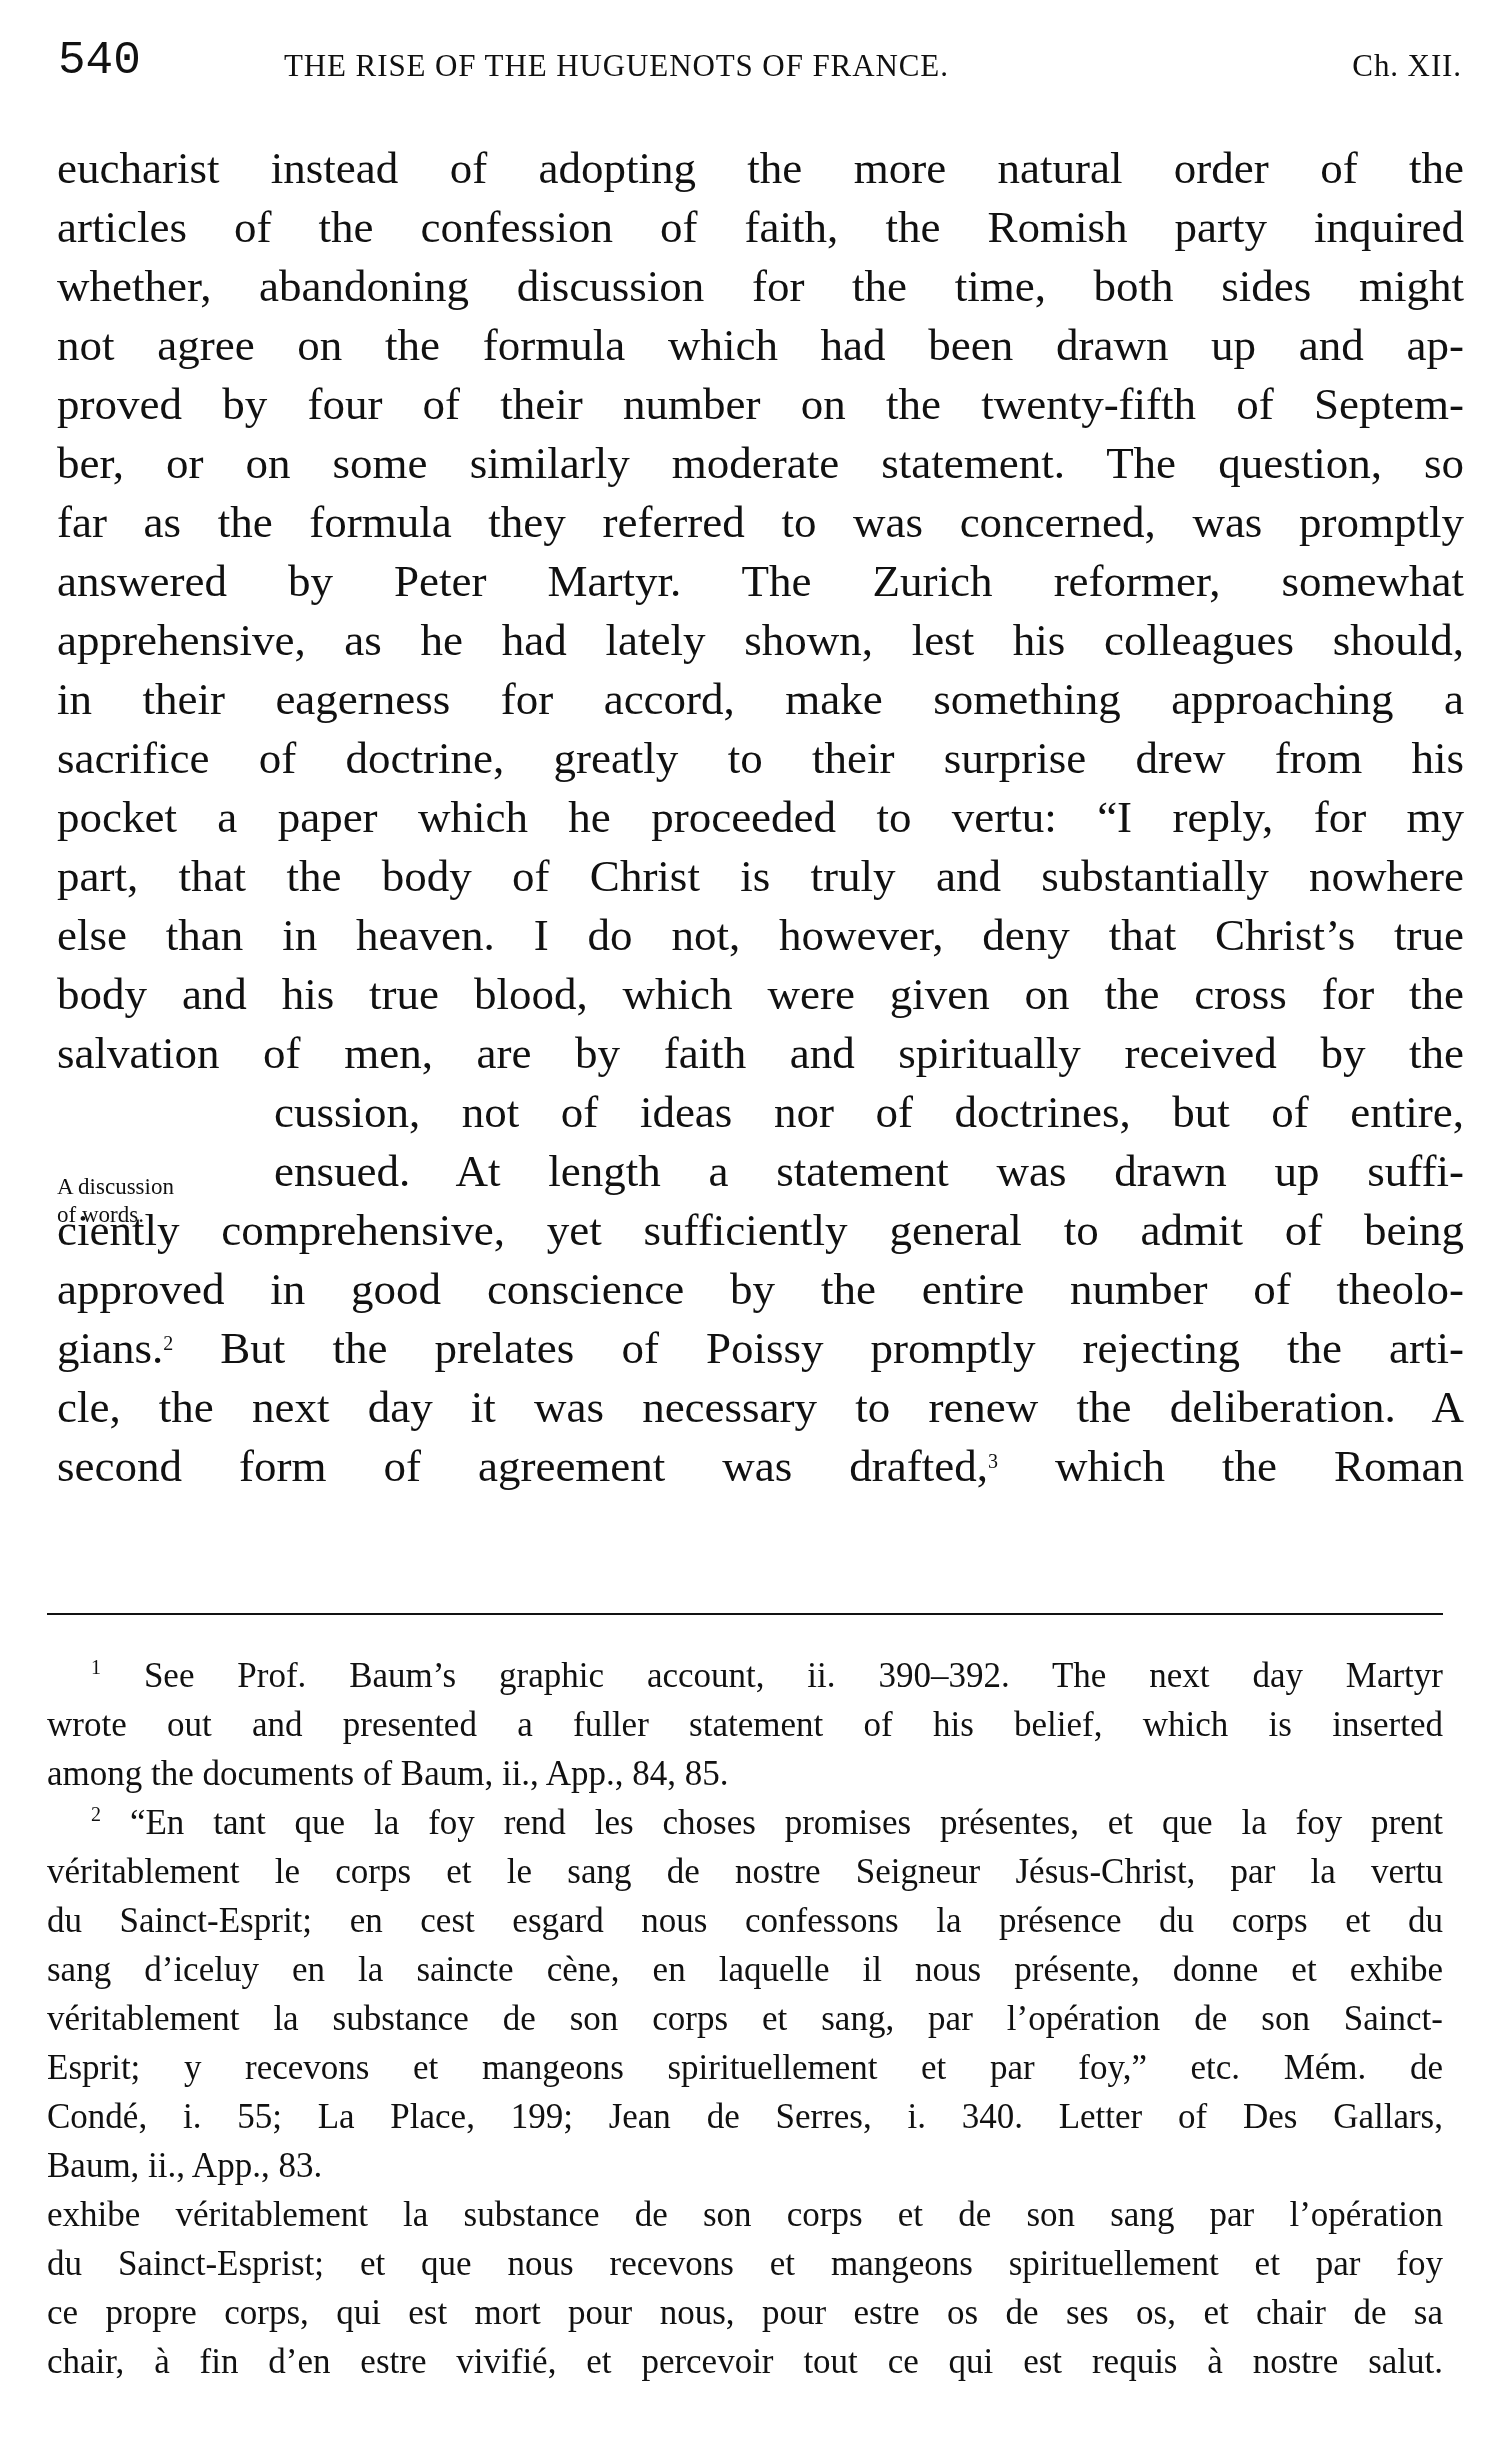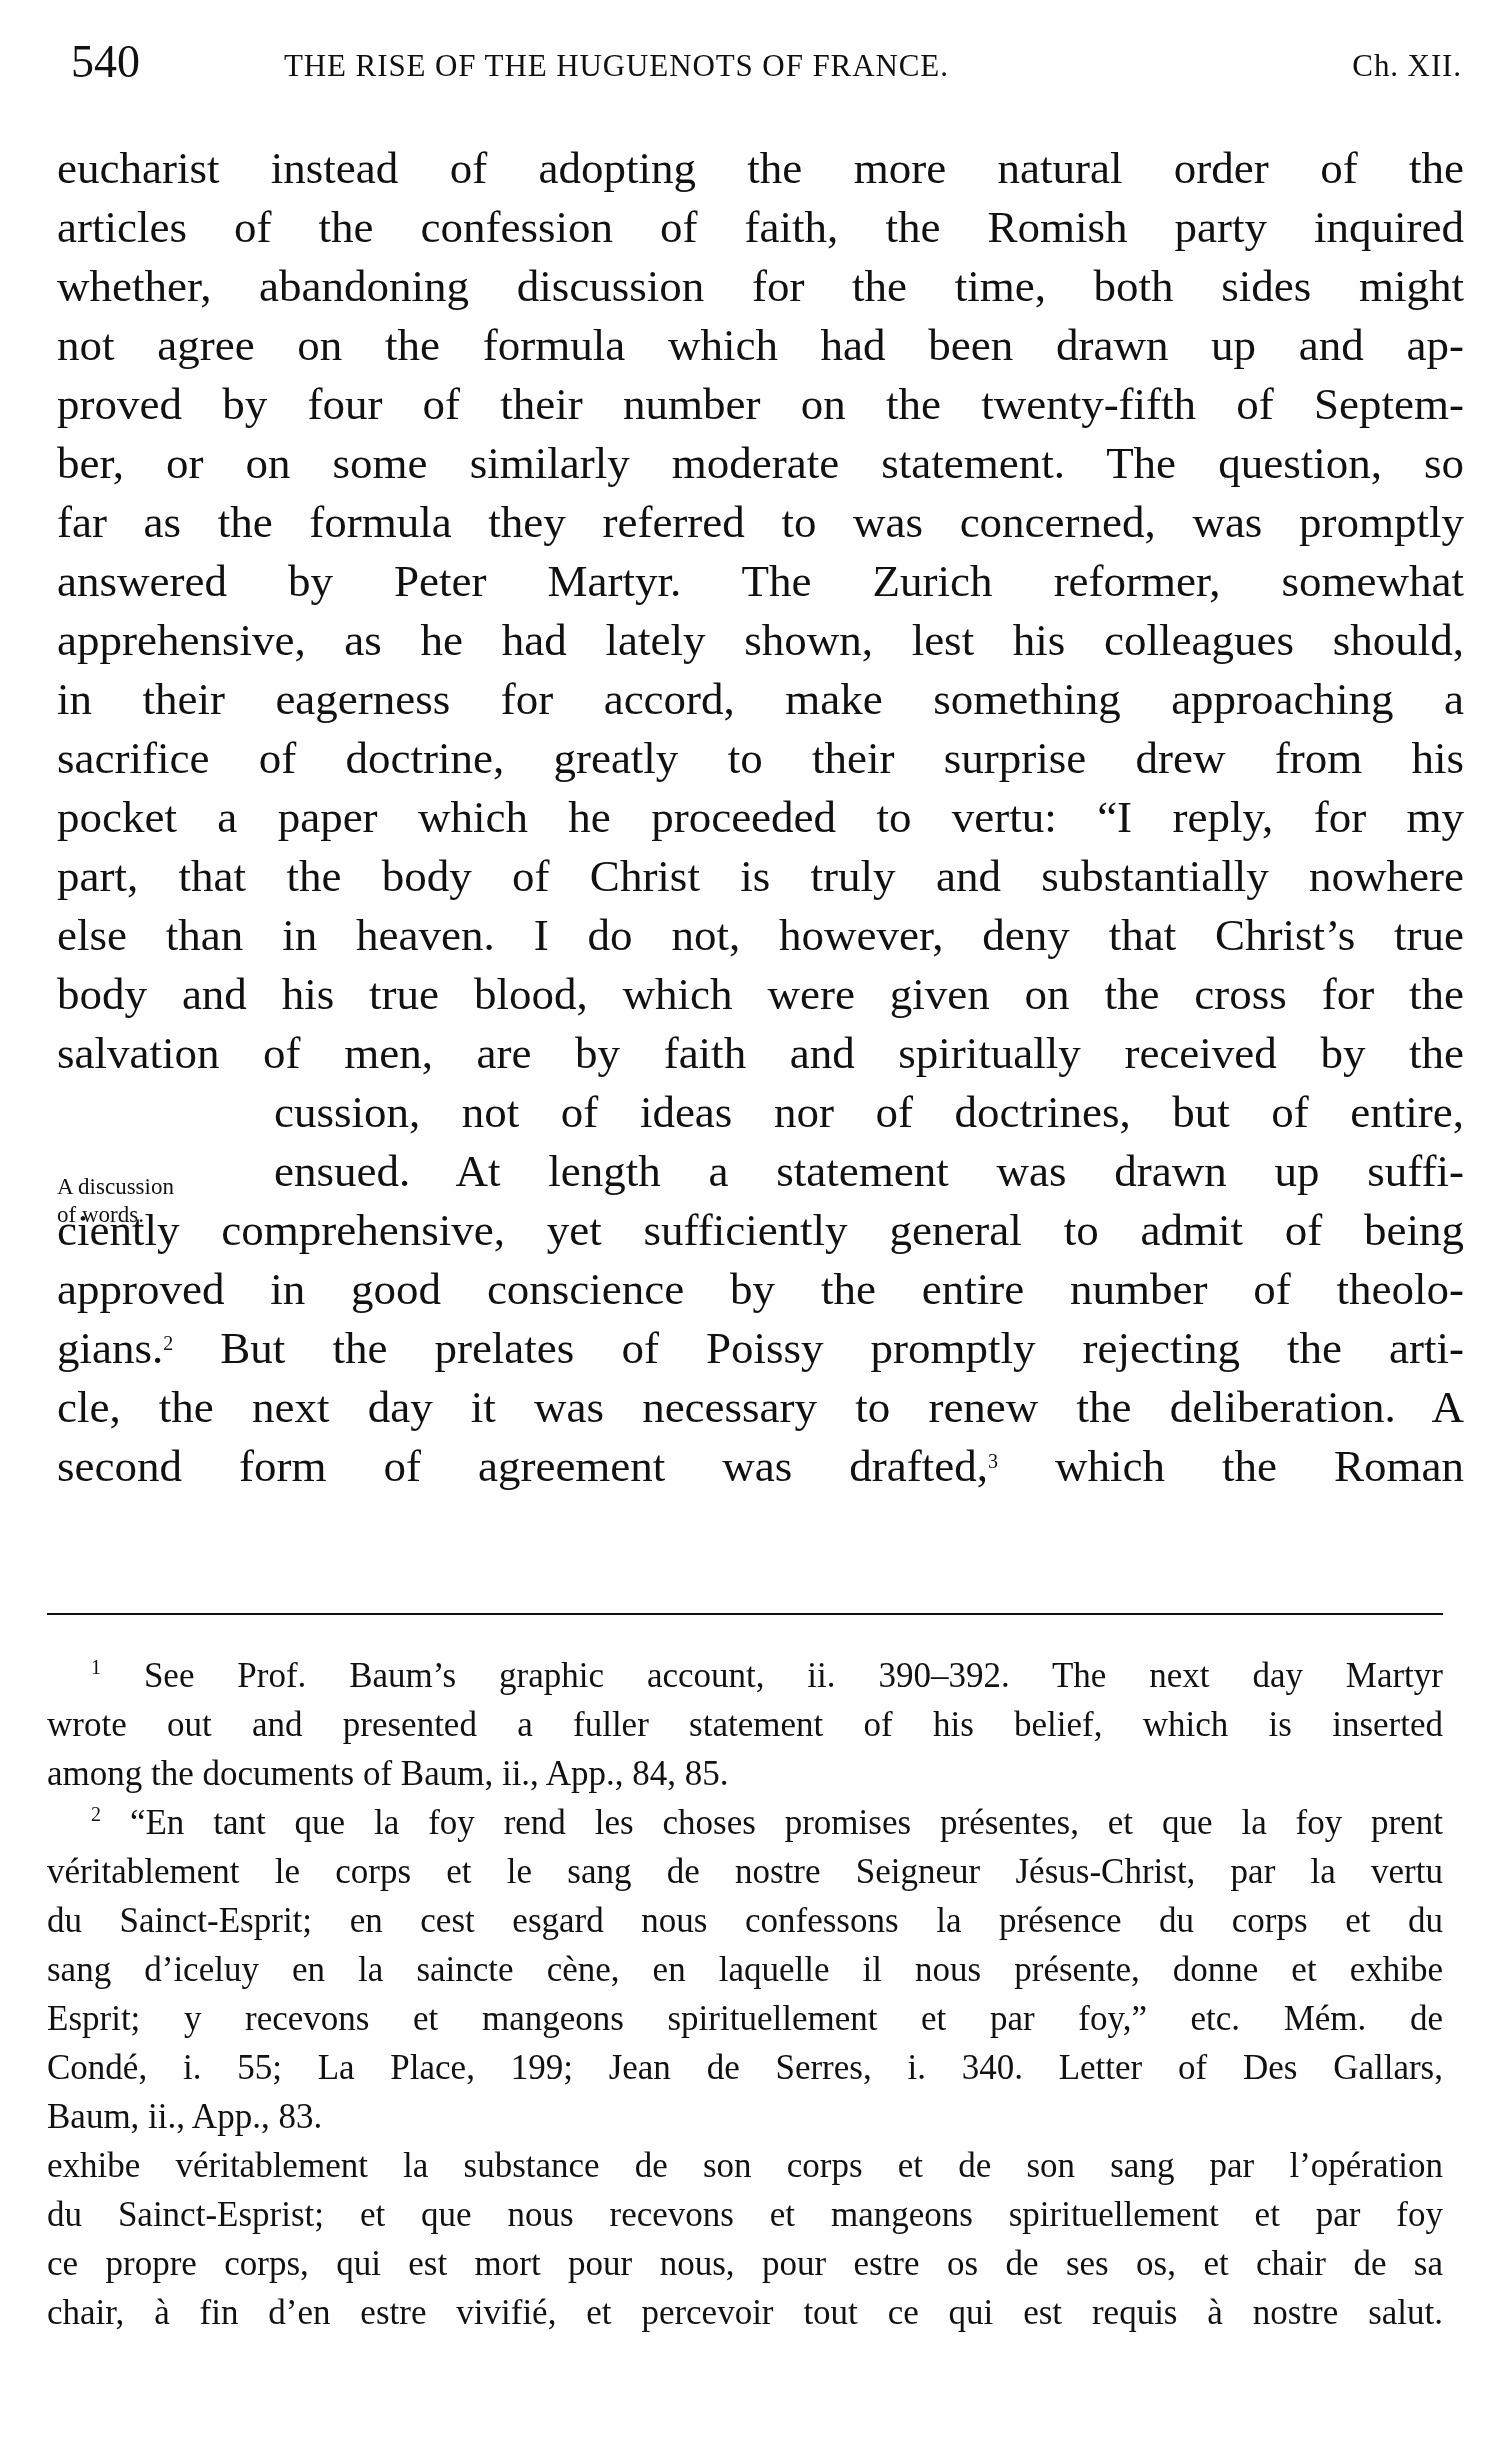--- a/index.html
+++ b/index.html
@@ -1,18 +1,18 @@
 <!DOCTYPE html>
 <html style="font-size:14.6px"><head>
 <meta charset="utf-8">
 <style>
   html, body { margin:0; padding:0; background:#ffffff; }
   body { width:1494px; height:2462px; position:relative; overflow:hidden; color:#111; font-family:"DejaVu Serif", "Liberation Serif", serif; }
   .header { position:absolute; top:35px; left:55px; width:1407px; height:55px; font-family:"Liberation Serif", serif; }
-  .pnum { position:absolute; left:16px; top:0; font-size:46px; }
+  .pnum { position:absolute; left:3px; top:0; font-size:46px;font-family:Liberation Mono, monospace; }
   .rtitle { position:absolute; left:229px; top:12.8px; font-size:31px; letter-spacing:0.9px; }
   .chap { position:absolute; right:0; top:12.8px; font-size:31px; letter-spacing:0.9px; }
   .body-text { position:absolute; left:57px; top:139px; width:1407px; }
   .line { height:59px; font-family:"Liberation Serif", serif; font-size:45px; line-height:59px; white-space:nowrap; text-align:justify; text-align-last:justify; }
   .line.indent { padding-left:217px; }
   .margin-note { position:absolute; left:57px; font-family:"Liberation Serif", serif; font-size:23px; line-height:28px; }
   .rule { position:absolute; left:47px; top:1613px; width:1396px; height:1.8px; background:#111; }
   .notes { position:absolute; left:47px; top:1651px; width:1396px; }
   .nline { height:49px; font-family:"Liberation Serif", serif; font-size:35px; line-height:49px; white-space:nowrap; text-align:justify; text-align-last:justify; }
   .nline.first { padding-left:44px; }
@@ -63,20 +63,21 @@
 
 <div class="notes">
   <div class="nline first"><sup>1</sup> <span>See Prof. Baum’s graphic account, ii. 390–392. The next day Martyr</span></div>
   <div class="nline">wrote out and presented a fuller statement of his belief, which is inserted</div>
   <div class="nline end">among the documents of Baum, ii., App., 84, 85.</div>
 
   <div class="nline first"><sup>2</sup> <span>“En tant que la foy rend les choses promises présentes, et que la foy prent</span></div>
   <div class="nline">véritablement le corps et le sang de nostre Seigneur Jésus-Christ, par la vertu</div>
   <div class="nline">du Sainct-Esprit; en cest esgard nous confessons la présence du corps et du</div>
   <div class="nline">sang d’iceluy en la saincte cène, en laquelle il nous présente, donne et exhibe</div>
+  <div class="nline">véritablement la substance de son corps et sang, par l’opération de son Sainct-</div>
   <div class="nline">Esprit; y recevons et mangeons spirituellement et par foy,” etc. Mém. de</div>
   <div class="nline">Condé, i. 55; La Place, 199; Jean de Serres, i. 340. Letter of Des Gallars,</div>
   <div class="nline end">Baum, ii., App., 83.</div>
 
   <div class="nline">exhibe véritablement la substance de son corps et de son sang par l’opération</div>
   <div class="nline">du Sainct-Esprist; et que nous recevons et mangeons spirituellement et par foy</div>
   <div class="nline">ce propre corps, qui est mort pour nous, pour estre os de ses os, et chair de sa</div>
   <div class="nline">chair, à fin d’en estre vivifié, et percevoir tout ce qui est requis à nostre salut.</div>
 </div>
 

